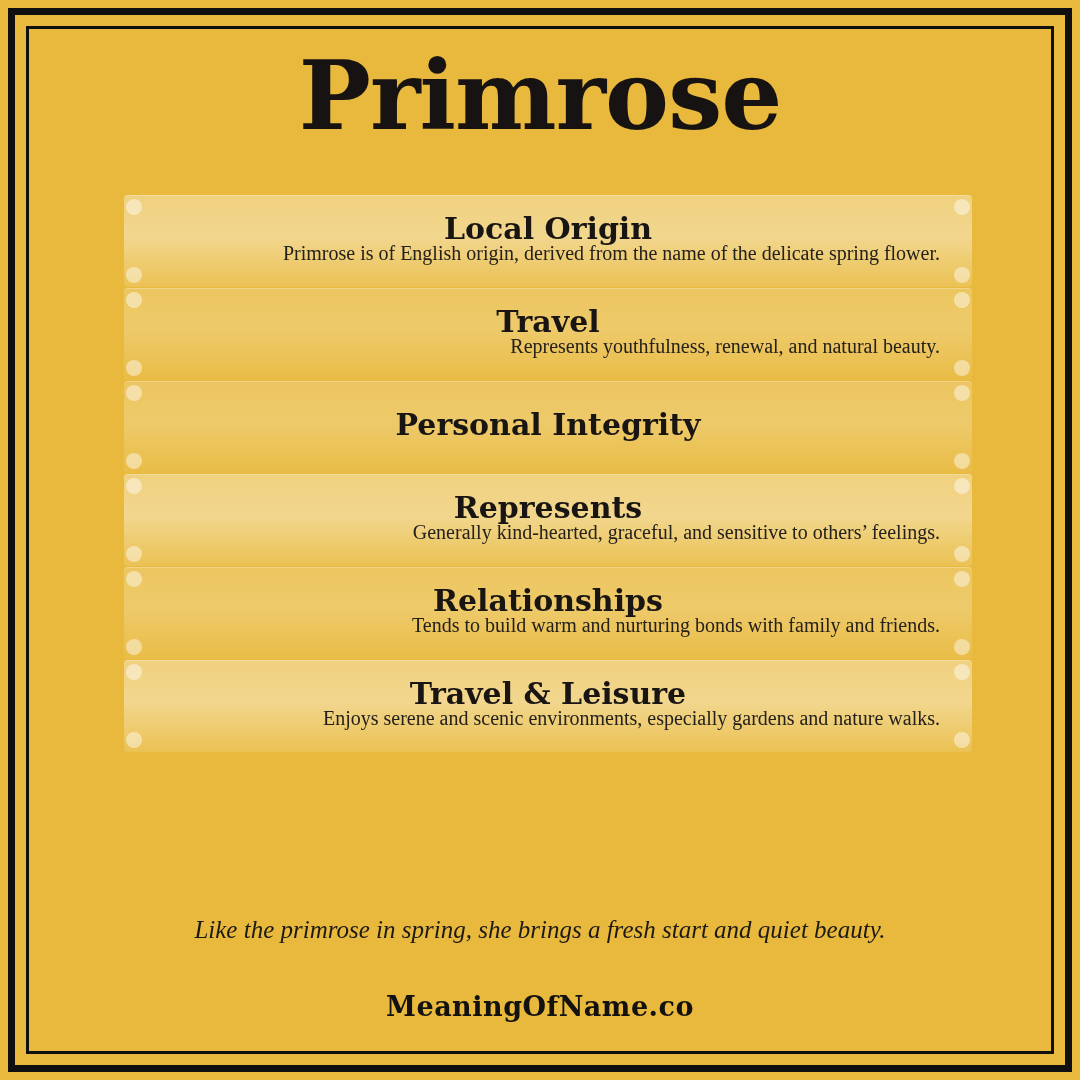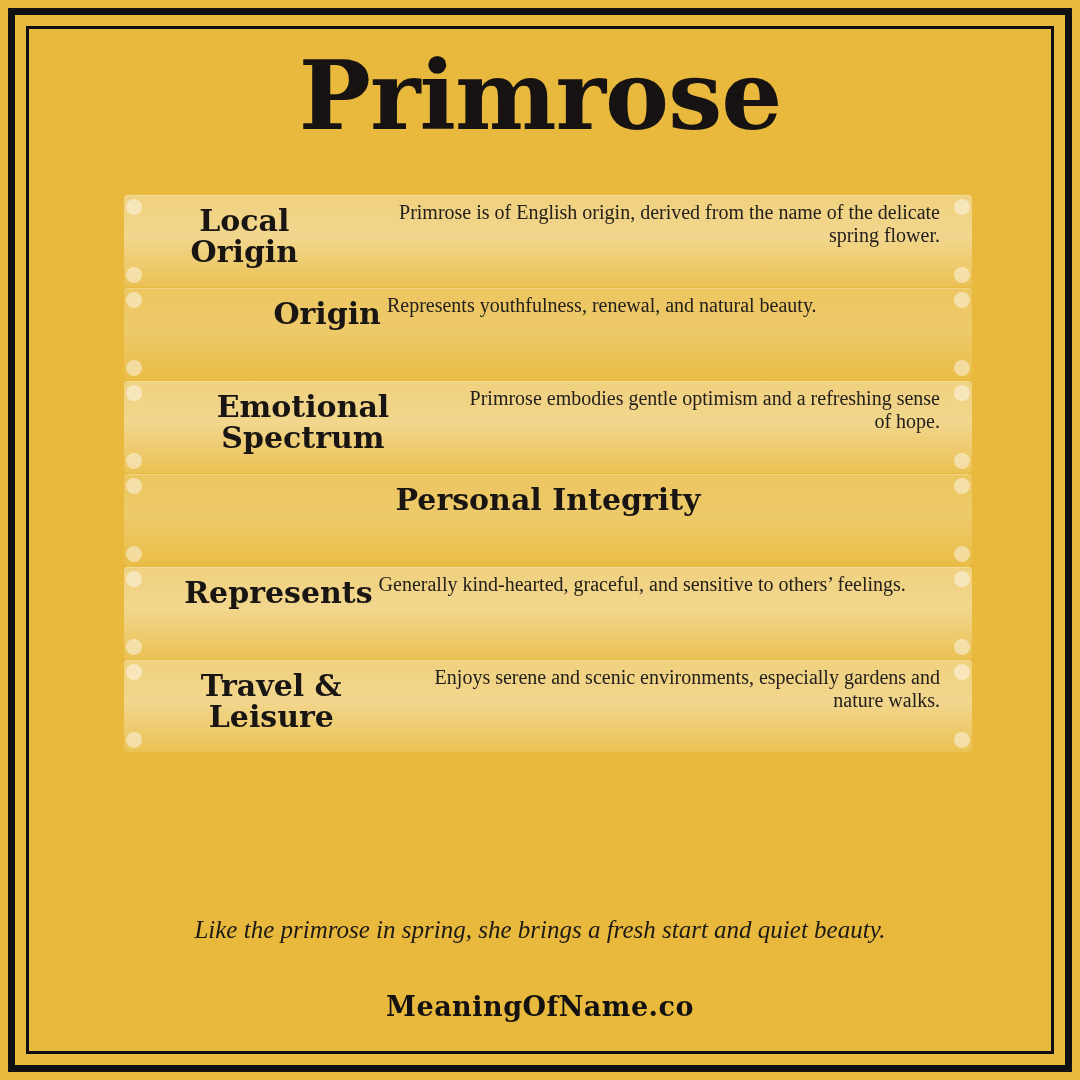--- a/index.html
+++ b/index.html
@@ -67,21 +67,21 @@
     display: flex;
     flex-direction: column;
     gap: 1px;
   }
   .section {
     position: relative;
     box-sizing: border-box;
     padding: 10px 26px 14px 26px;
     min-height: 92px;
     display: flex;
-    flex-direction: row;
+    flex-direction: column;
     justify-content: center;
     background: linear-gradient(180deg, rgba(255,255,255,0.34) 0%, rgba(255,255,255,0.42) 45%, rgba(255,255,255,0.12) 100%);
     border-radius: 4px;
     box-shadow: 0 1px 0 rgba(255,255,255,0.25) inset;
     margin-left: 16px;
   }
   .section.alt {
     background: linear-gradient(180deg, rgba(255,255,255,0.18) 0%, rgba(255,255,255,0.24) 45%, rgba(255,255,255,0.05) 100%);
   }
   
@@ -154,50 +154,50 @@
         <span class="nub br"></span>
         <div class="sec-title">Local Origin</div>
         <div class="sec-text">Primrose is of English origin, derived from the name of the delicate spring flower.</div>
       </div>
 
       <div class="section alt">
         <span class="nub tl"></span>
         <span class="nub tr"></span>
         <span class="nub bl"></span>
         <span class="nub br"></span>
-        <div class="sec-title">Origin</div>
+        <div class="sec-title">Travel</div>
         <div class="sec-text">Represents youthfulness, renewal, and natural beauty.</div>
       </div>
 
-      <div class="section">
-        <span class="nub tl"></span>
-        <span class="nub tr"></span>
-        <span class="nub bl"></span>
-        <span class="nub br"></span>
-        <div class="sec-title">Emotional Spectrum</div>
-        <div class="sec-text">Primrose embodies gentle optimism and a refreshing sense of hope.</div>
-      </div>
 
       <div class="section alt">
         <span class="nub tl"></span>
         <span class="nub tr"></span>
         <span class="nub bl"></span>
         <span class="nub br"></span>
         <div class="sec-title">Personal Integrity</div>
       </div>
 
       <div class="section">
         <span class="nub tl"></span>
         <span class="nub tr"></span>
         <span class="nub bl"></span>
         <span class="nub br"></span>
         <div class="sec-title">Represents</div>
         <div class="sec-text">Generally kind-hearted, graceful, and sensitive to others’ feelings.</div>
       </div>
 
+      <div class="section alt">
+        <span class="nub tl"></span>
+        <span class="nub tr"></span>
+        <span class="nub bl"></span>
+        <span class="nub br"></span>
+        <div class="sec-title">Relationships</div>
+        <div class="sec-text">Tends to build warm and nurturing bonds with family and friends.</div>
+      </div>
 
       <div class="section">
         <span class="nub tl"></span>
         <span class="nub tr"></span>
         <span class="nub bl"></span>
         <span class="nub br"></span>
         <div class="sec-title">Travel &amp; Leisure</div>
         <div class="sec-text">Enjoys serene and scenic environments, especially gardens and nature walks.</div>
       </div>
 

